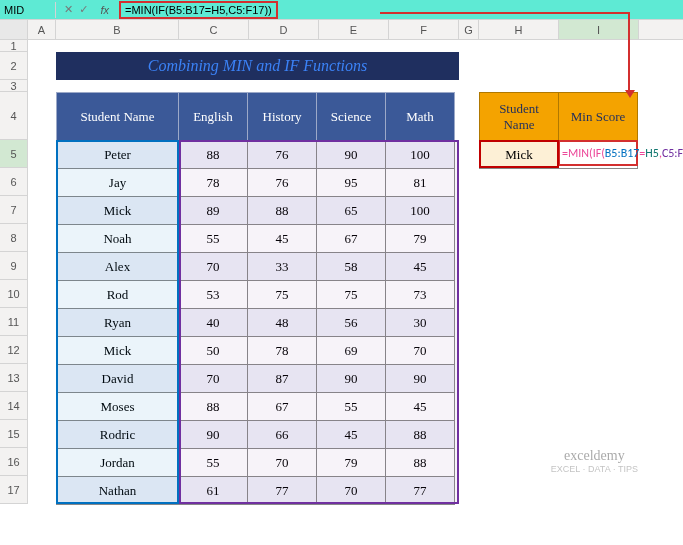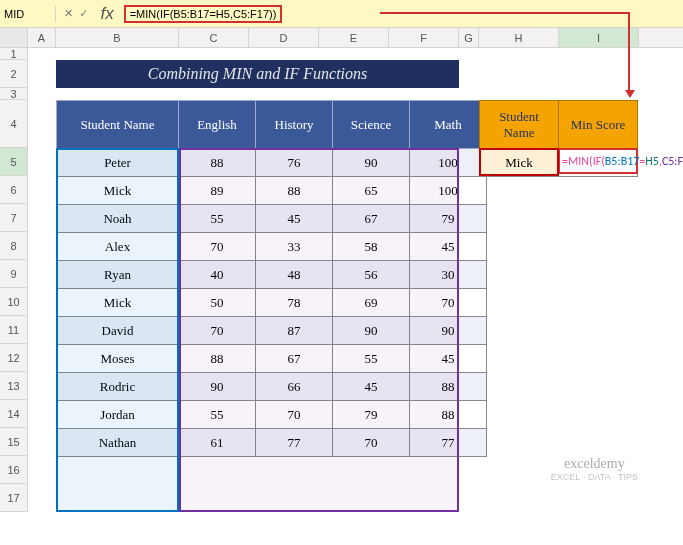--- a/index.html
+++ b/index.html
@@ -1,47 +1,47 @@
 <!DOCTYPE html>
 <html><head>
   <meta charset="utf-8">
   <style>
     * { margin: 0; padding: 0; box-sizing: border-box; }
     body { font-family: 'Segoe UI', Arial, sans-serif; font-size: 12px; background: #fff; width: 683px; height: 545px; overflow: hidden; position: relative; }
     
-    .formula-bar { display: flex; align-items: center; height: 28px; border-bottom: 1px solid #d4d4d4; background: #fef9c3; }
+    .formula-bar { display: flex; align-items: center; height: 20px; border-bottom: 1px solid #d4d4d4; background: #5eead4; }
     .name-box { width: 56px; padding: 2px 4px; font-size: 11px; border-right: 1px solid #d4d4d4; }
     .fb-icons { display: flex; gap: 6px; padding: 0 8px; color: #777; }
     .fb-icons span { cursor: pointer; font-size: 11px; }
-    .fx-label { font-style: italic; color: #555; padding: 0 4px; font-size: 17px; }
+    .fx-label { font-style: italic; color: #555; padding: 0 4px; font-size: 11px; }
     .formula-input { flex: 1; padding: 2px 6px; font-size: 11px; }
     .formula-highlight { border: 2px solid #d32f2f; padding: 1px 4px; display: inline-block; }
     
     .grid-container { position: relative; }
     .col-headers { display: flex; background: #f3f2f1; border-bottom: 1px solid #d4d4d4; height: 20px; }
     .corner { width: 28px; border-right: 1px solid #d4d4d4; background: #e8e8e8; }
     .col-h { text-align: center; font-size: 11px; color: #555; border-right: 1px solid #d4d4d4; line-height: 20px; }
     .col-h.active { background: #d2e8d2; }
     .cA{width:28px}.cB{width:123px}.cC{width:70px}.cD{width:70px}.cE{width:70px}.cF{width:70px}.cG{width:20px}.cH{width:80px}.cI{width:80px}
     
     .grid-body { display: flex; }
     .row-headers { width: 28px; background: #f3f2f1; }
     .row-h { height: 28px; text-align: center; font-size: 11px; color: #555; border-bottom: 1px solid #d4d4d4; border-right: 1px solid #d4d4d4; line-height: 28px; }
     .row-h.active { background: #d2e8d2; }
     .row-h.tall { height: 48px; line-height: 48px; }
     .row-h.short { height: 12px; line-height: 12px; }
     
     .cells { position: relative; flex: 1; }
     
-    .title-banner { position: absolute; left: 28px; top: 12px; width: 403px; height: 28px; background: #1f2f5f; color: #e5e5e5; font-family: 'Comic Sans MS', cursive; font-size: 16px; font-style: italic; text-align: center; line-height: 28px; }
+    .title-banner { position: absolute; left: 28px; top: 12px; width: 403px; height: 28px; background: #1f2f5f; color: #3b82f6; font-family: 'Comic Sans MS', cursive; font-size: 16px; font-style: italic; text-align: center; line-height: 28px; }
     
     .main-table { position: absolute; left: 28px; top: 52px; border-collapse: collapse; }
     .main-table th { background: #3b5998; color: #fff; font-family: 'Comic Sans MS', cursive; font-weight: normal; font-size: 13px; padding: 12px 4px; border: 1px solid #9ca9c8; height: 48px; }
     .main-table th:first-child { width: 122px; }
-    .main-table th:not(:first-child) { width: 77px; }
+    .main-table th:not(:first-child) { width: 69px; }
     .main-table td { font-family: 'Comic Sans MS', cursive; font-size: 13px; text-align: center; border: 1px solid #888; height: 28px; }
     .main-table tbody tr:nth-child(odd) td { background: #eef0f8; }
     .main-table tbody tr:nth-child(even) td { background: #fff; }
     
     .lookup-table { position: absolute; left: 451px; top: 52px; border-collapse: collapse; }
     .lookup-table th { background: #f4a300; color: #1f2f5f; font-family: 'Comic Sans MS', cursive; font-weight: normal; font-size: 13px; padding: 4px; border: 1px solid #b07800; width: 79px; height: 48px; }
     .lookup-table td { font-family: 'Comic Sans MS', cursive; font-size: 13px; text-align: center; border: 1px solid #888; height: 28px; background: #fff; }
     .lookup-cell { background: #fdf0d6 !important; }
     
     .formula-cell { position: absolute; left: 530px; top: 100px; width: 80px; font-family: Calibri, sans-serif; font-size: 12px; padding: 2px; border: 2px solid #d32f2f; background: #fff; line-height: 1.5; }
@@ -123,39 +123,53 @@
           </thead>
         <tbody id="students-body">
             <tr>
               <td>Peter</td>
               <td>88</td>
               <td>76</td>
               <td>90</td>
               <td>100</td>
             </tr>
             <tr>
+              <td>Jay</td>
+              <td>78</td>
+              <td>76</td>
+              <td>95</td>
+              <td>81</td>
+            </tr>
+            <tr>
               <td>Mick</td>
               <td>89</td>
               <td>88</td>
               <td>65</td>
               <td>100</td>
             </tr>
             <tr>
               <td>Noah</td>
               <td>55</td>
               <td>45</td>
               <td>67</td>
               <td>79</td>
             </tr>
             <tr>
               <td>Alex</td>
               <td>70</td>
               <td>33</td>
               <td>58</td>
               <td>45</td>
+            </tr>
+            <tr>
+              <td>Rod</td>
+              <td>53</td>
+              <td>75</td>
+              <td>75</td>
+              <td>73</td>
             </tr>
             <tr>
               <td>Ryan</td>
               <td>40</td>
               <td>48</td>
               <td>56</td>
               <td>30</td>
             </tr>
             <tr>
               <td>Mick</td>

